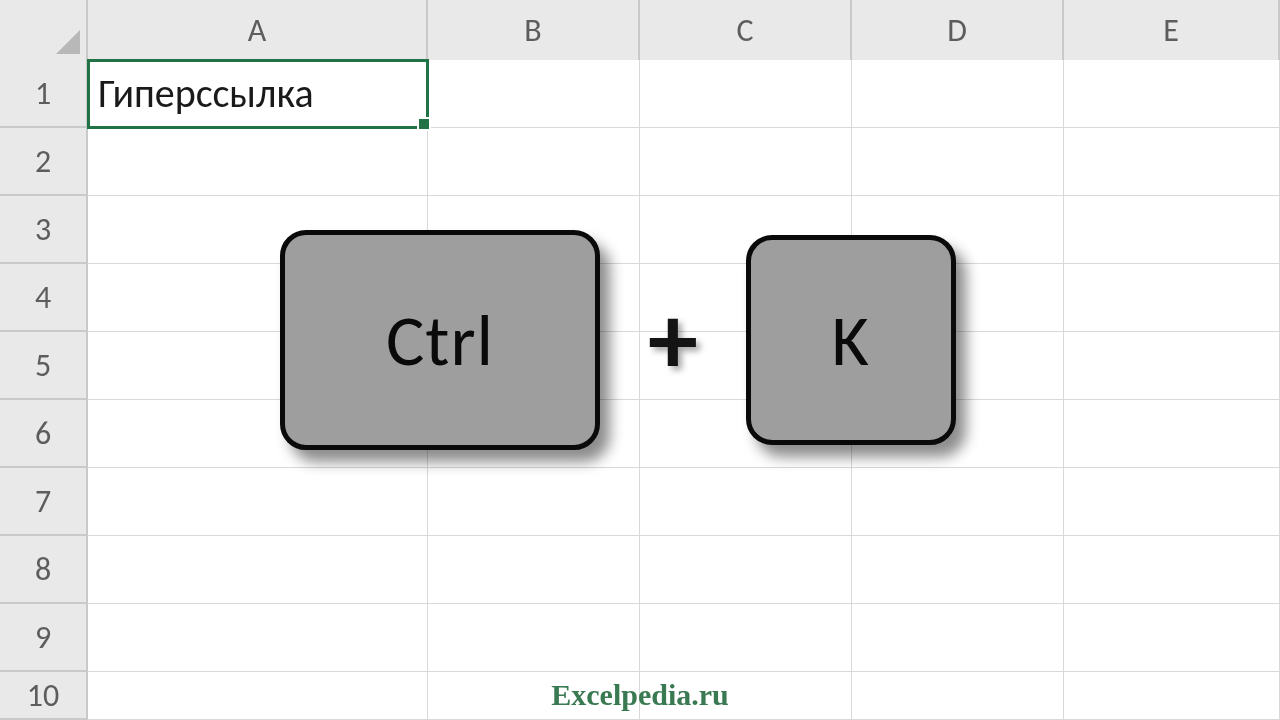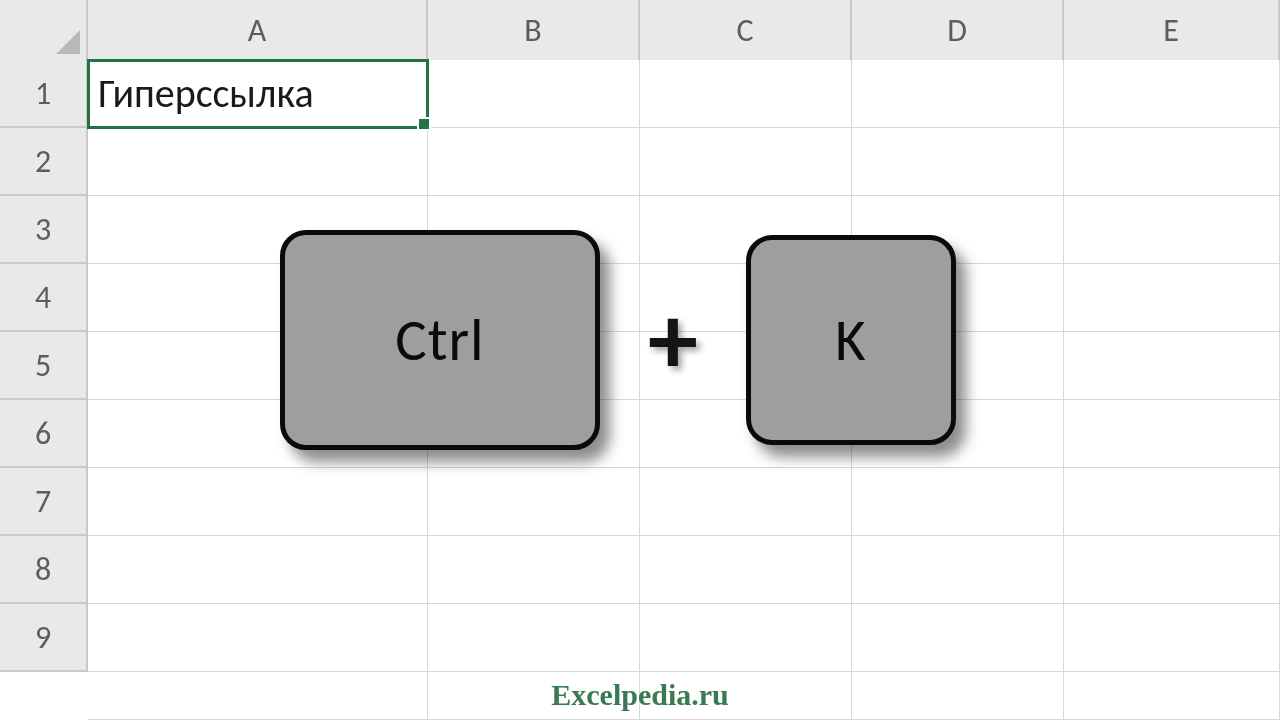--- a/index.html
+++ b/index.html
@@ -116,21 +116,21 @@
   }
   .key {
     background: #9e9e9e;
     border: 5px solid #0a0a0a;
     border-radius: 26px;
     box-shadow: 10px 12px 14px rgba(0,0,0,.45);
     display: flex;
     align-items: center;
     justify-content: center;
     color: #0a0a0a;
-    font-size: 59px;
+    font-size: 72px;
     letter-spacing: 1px;
   }
   .key.ctrl { width: 320px; height: 220px; }
   .key.k    { width: 210px; height: 210px; }
   .plus {
     font-size: 100px;
     font-weight: 700;
     color: #141414;
     text-shadow: 4px 4px 6px rgba(0,0,0,.35);
   }
@@ -163,20 +163,21 @@
   <div class="row-headers">
     <div class="rh">1</div>
     <div class="rh">2</div>
     <div class="rh">3</div>
     <div class="rh">4</div>
     <div class="rh">5</div>
     <div class="rh">6</div>
     <div class="rh">7</div>
     <div class="rh">8</div>
     <div class="rh">9</div>
+    <div class="rh" style="height:48px">10</div>
   </div>
 
   <div class="cells">
     <div class="row">
       <div class="cell selected" style="--w:340px">Гиперссылка</div>
       <div class="cell" style="--w:212px"></div>
       <div class="cell" style="--w:212px"></div>
       <div class="cell" style="--w:212px"></div>
       <div class="cell" style="--w:216px"></div>
     </div>

